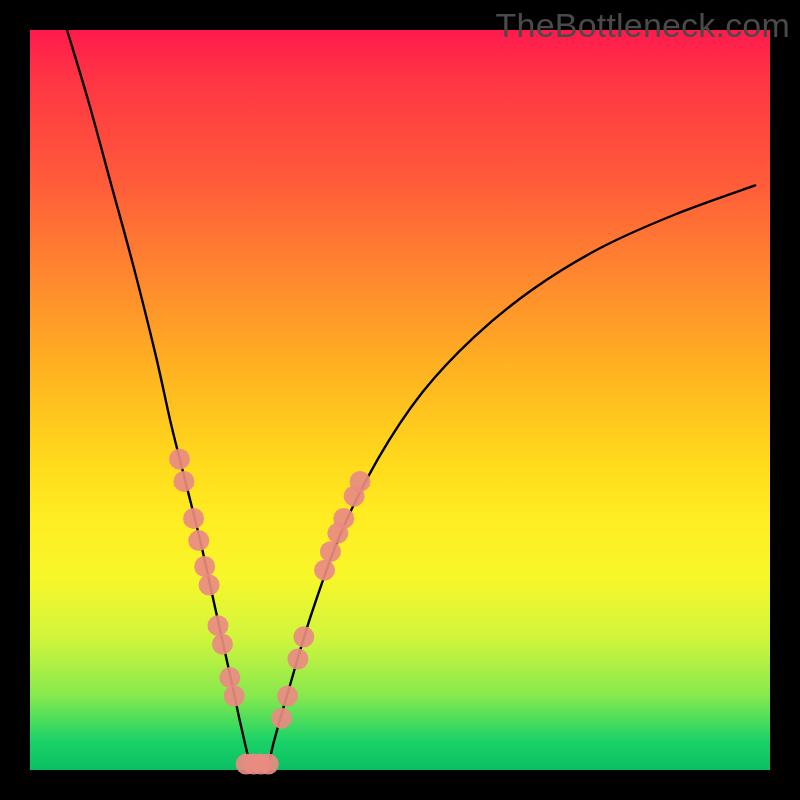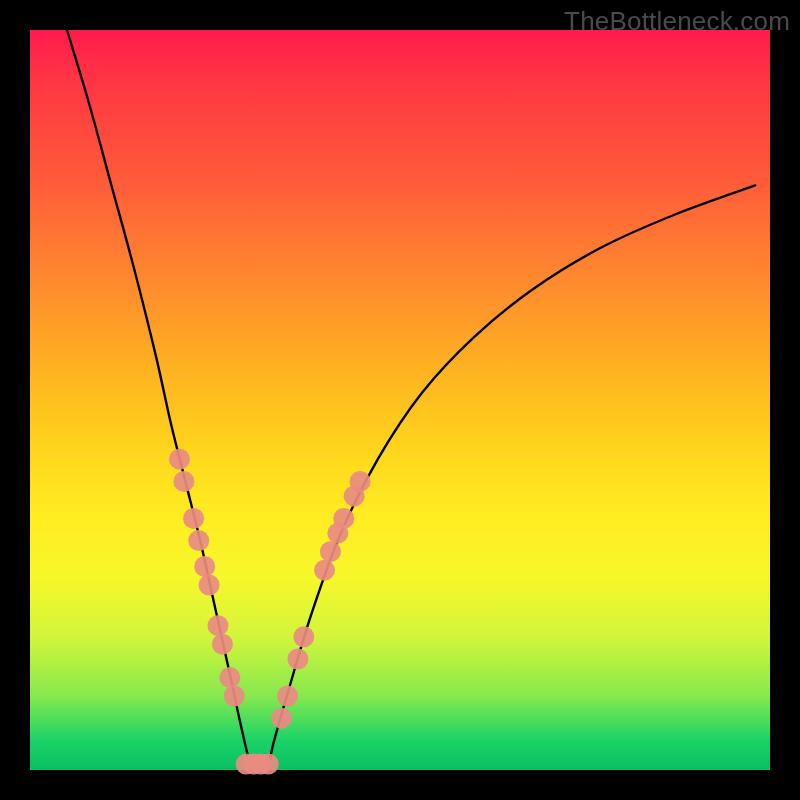--- a/index.html
+++ b/index.html
@@ -38,21 +38,21 @@
       #d2f53c 82%,
       #86e94e 90%,
       #1bd267 96%,
       #09bf63 100%);
   }
   .watermark {
     position: absolute;
     top: 6px;
     right: 10px;
     color: #4a4a4a;
-    font-size: 26px;
+    font-size: 34px;
     font-weight: 400;
     letter-spacing: 0.2px;
     user-select: none;
   }
   svg.overlay {
     position: absolute;
     left: 30px;
     top: 30px;
     width: 740px;
     height: 740px;

